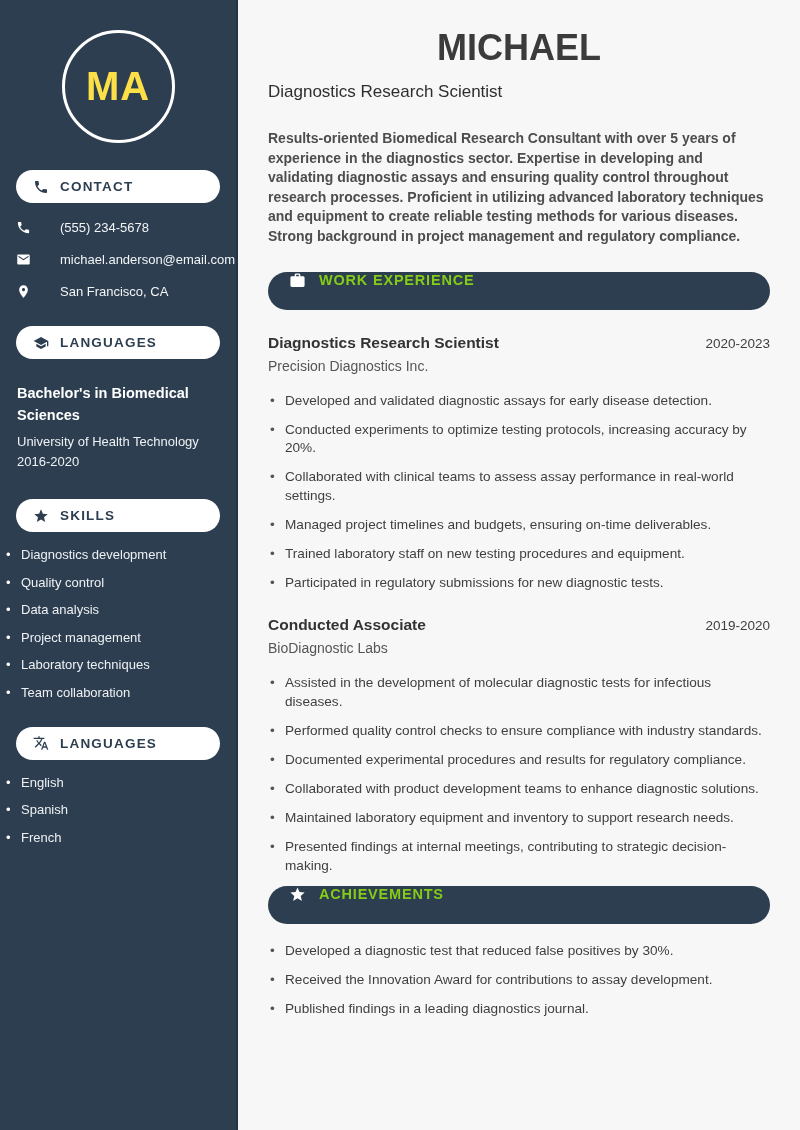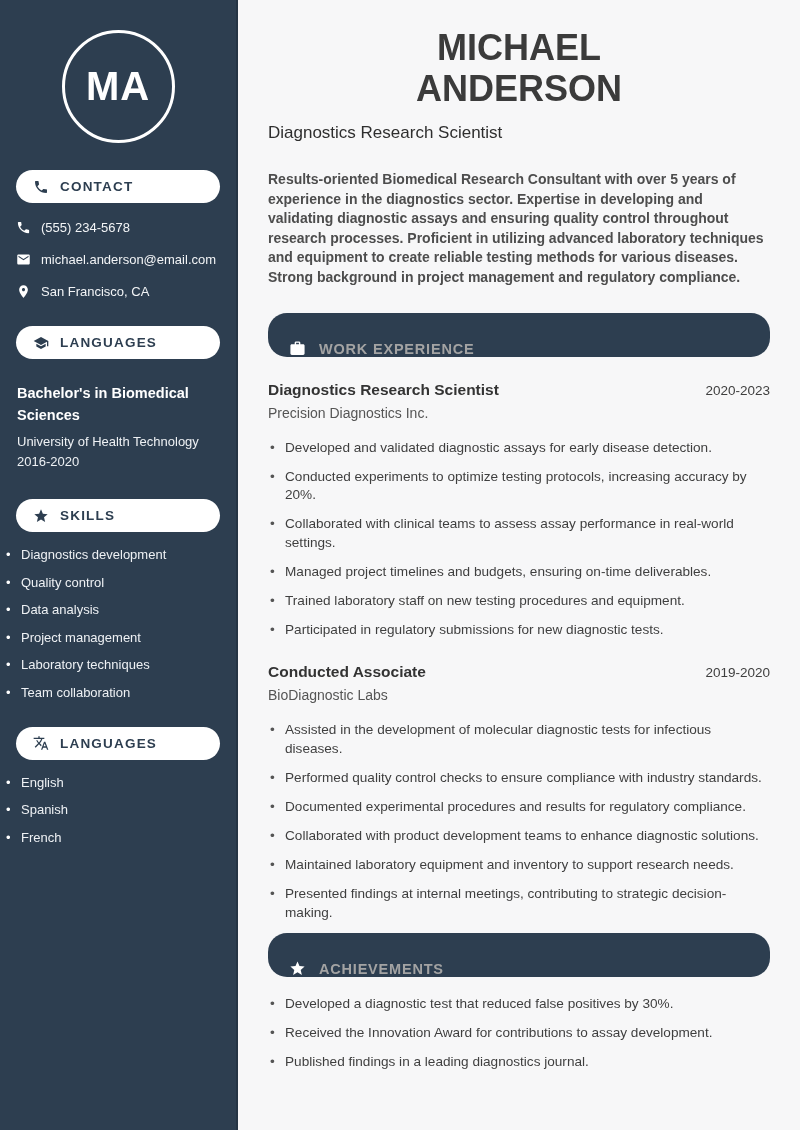--- a/index.html
+++ b/index.html
@@ -5,44 +5,44 @@
   * { margin:0; padding:0; box-sizing:border-box; }
   html,body { background:#e9e9e9; }
   body { font-family:"Liberation Sans","DejaVu Sans",sans-serif; }
   .page { width:800px; height:1130px; display:flex; overflow:hidden; background:#f7f7f8; }
 
   
   .sidebar { width:238px; background:#2d3e50; color:#fff; flex-shrink:0;
              border-right:2px solid #253444; padding-bottom:20px; }
   .avatar { width:113px; height:113px; border:3px solid #fff; border-radius:50%;
             margin:30px auto 0; display:flex; align-items:center; justify-content:center;
-            font-size:40px; font-weight:600; letter-spacing:1px; color:#ffffff; }
+            font-size:40px; font-weight:600; letter-spacing:1px; color:#fde047; }
   .side-pill { margin:27px 16px 0; background:#fff; color:#2d3e50; height:33px;
                border-radius:17px; display:flex; align-items:center; gap:11px;
                padding:0 17px; font-size:13.5px; font-weight:700; letter-spacing:1.2px; }
   .side-pill svg { width:16px; height:16px; fill:#2d3e50; flex-shrink:0; }
   .contact-list { list-style:none; margin-top:9px; padding:0 16px; }
-  .contact-list li { display:flex; align-items:center; gap:10px; font-size:13px;
+  .contact-list li { display:flex; align-items:center; gap:29px; font-size:13px;
                      margin-top:17px; color:#f2f4f6; }
   .contact-list svg { width:15px; height:15px; fill:#fff; flex-shrink:0; }
   .edu { margin:23px 17px 0; }
   .edu-degree { font-weight:700; font-size:14.5px; line-height:1.55; color:#fff; }
   .edu-school { font-size:13px; line-height:1.55; margin-top:5px; color:#eef1f4; }
   .side-list { list-style:none; margin-top:15px; padding:0 17px 0 6px; }
   .side-list li { position:relative; padding-left:15px; font-size:13px;
                   margin-bottom:12.5px; color:#eef1f4; }
   .side-list li::before { content:"•"; position:absolute; left:0; color:#fff; }
 
   
   .main { flex:1; background:#f7f7f8; padding:27px 30px 0; }
   .name { font-size:36px; line-height:1.14; font-weight:700; color:#3b3b3b;text-align:center; }
   .role { font-size:17px; color:#2e2e2e; margin-top:14px; }
   .summary { font-size:14px; line-height:1.4; color:#4d4d4d; margin-top:27px;font-weight:bold; }
-  .main-pill { margin-top:25px; background:#2d3e50; color:#a3a3a3; height:44px;
-               border-radius:19px; display:flex; align-items:flex-end; gap:13px;
+  .main-pill { margin-top:25px; background:#2d3e50; color:#84cc16; height:38px;
+               border-radius:19px; display:flex; align-items:flex-start; gap:13px;
                padding:0 21px; font-size:14.5px; font-weight:700; letter-spacing:0.8px; }
   .main-pill.tight { margin-top:11px; }
   .main-pill svg { width:17px; height:17px; fill:#fff; flex-shrink:0; }
   .job-head { display:flex; justify-content:space-between; align-items:baseline; margin-top:24px; }
   .job-title { font-size:15.5px; font-weight:700; color:#333; }
   .job-dates { font-size:13.5px; color:#3f3f3f; }
   .company { font-size:14px; color:#555; margin-top:6px; }
   .bullets { list-style:none; margin-top:18px; padding-left:2px; }
   .bullets li { position:relative; padding-left:15px; font-size:13.6px; color:#3f3f3f;
                 margin-bottom:10.8px; line-height:1.35; }
@@ -128,21 +128,20 @@
         <li>Spanish</li>
         <li>French</li>
       </ul>
 
   </aside>
 
   <main class="main">
 
     <h1 class="name">
       <span>MICHAEL</span><br>
-      <span>ANDERSON</span>
     </h1>
     <div class="role">Diagnostics Research Scientist</div>
 
     <p class="summary">Results-oriented Biomedical Research Consultant with over 5 years of experience in the diagnostics sector. Expertise in developing and validating diagnostic assays and ensuring quality control throughout research processes. Proficient in utilizing advanced laboratory techniques and equipment to create reliable testing methods for various diseases. Strong background in project management and regulatory compliance.</p>
 
     <div class="main-pill">
       <svg viewBox="0 0 24 24">
           <path d="M20 6h-4V4c0-1.11-.89-2-2-2h-4c-1.11 0-2 .89-2 2v2H4c-1.11 0-1.99.89-1.99 2L2 19c0 1.11.89 2 2 2h16c1.11 0 2-.89 2-2V8c0-1.11-.89-2-2-2zm-6 0h-4V4h4v2z"></path>
         </svg>
       <span>WORK EXPERIENCE</span>

